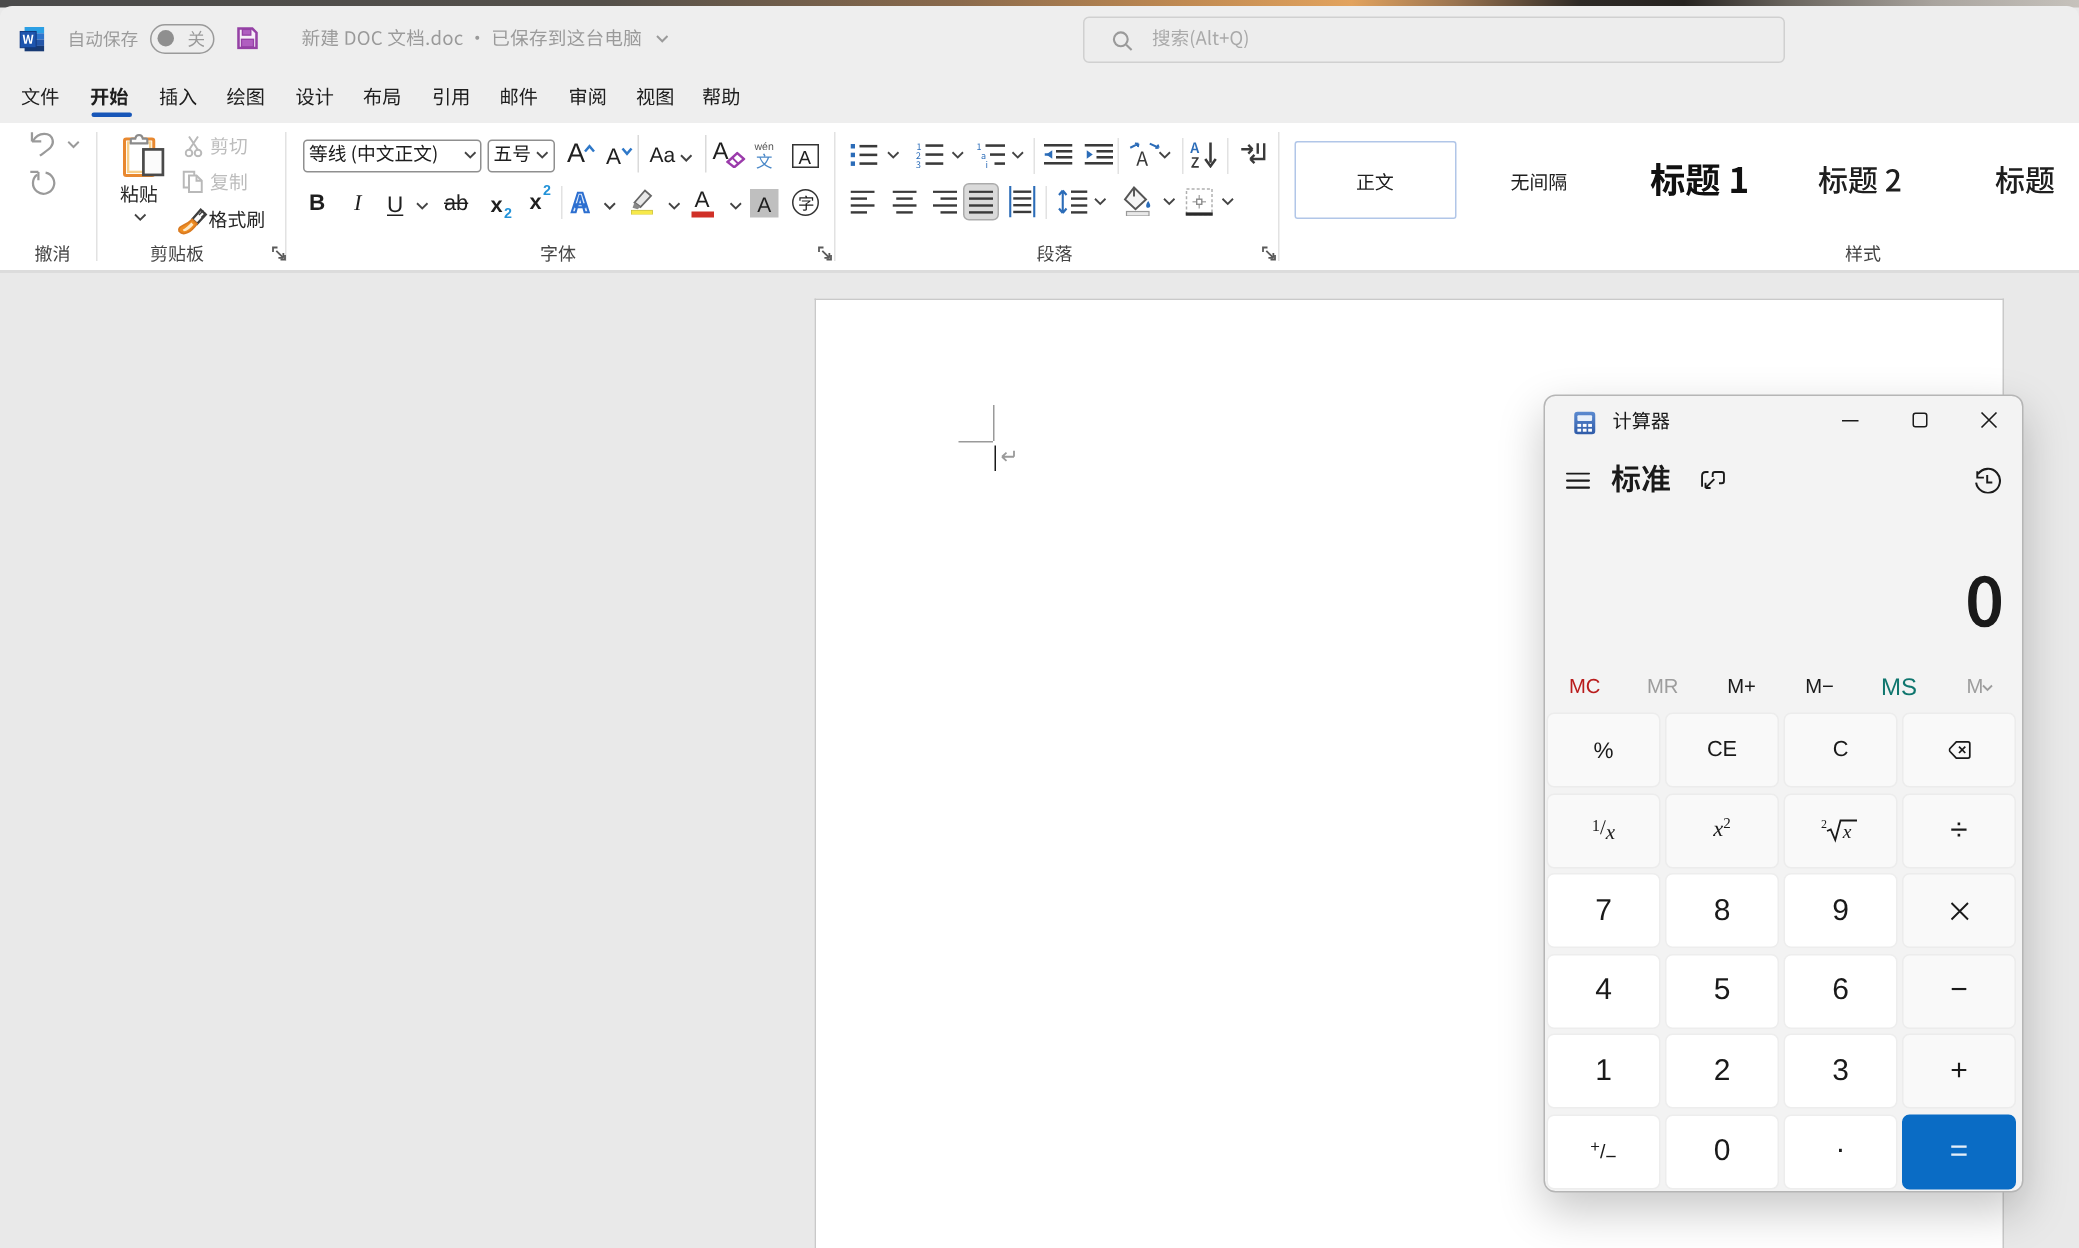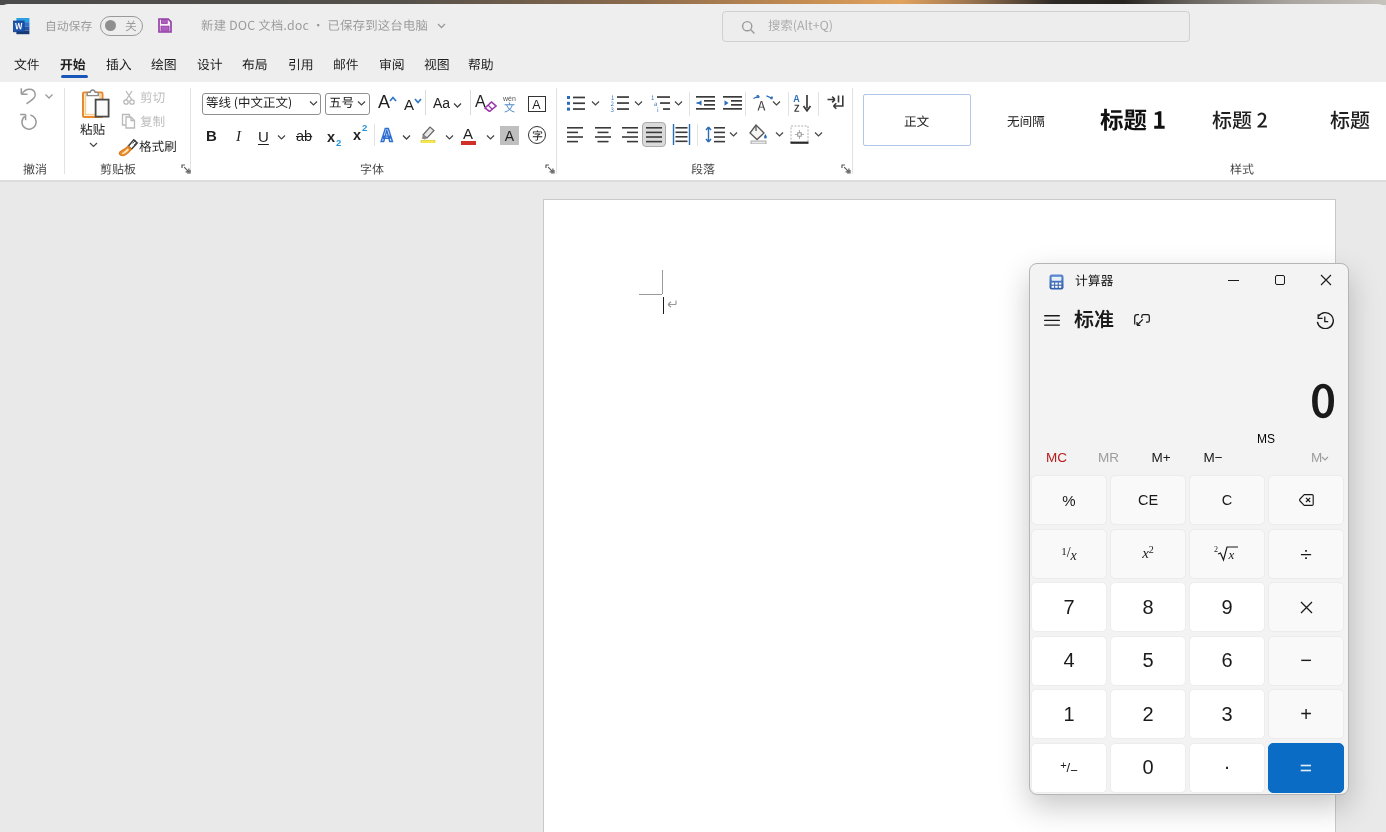--- a/index.html
+++ b/index.html
@@ -789,21 +789,21 @@
       <svg class="t" style="width:26.1px;height:46.8px" viewBox="0 -880 580 1040">
         <g fill="#1a1a1a" transform="scale(1,-1)">
           <path transform="translate(0,0)" d="M290 -14Q217 -14 162 29Q107 72 76 158Q46 244 46 372Q46 500 76 584Q107 668 162 710Q217 752 290 752Q365 752 419 710Q474 668 504 584Q534 500 534 372Q534 244 504 158Q474 72 419 29Q365 -14 290 -14ZM290 90Q325 90 352 117Q379 144 394 205Q410 267 410 372Q410 477 394 538Q379 599 352 624Q325 650 290 650Q256 650 229 624Q202 599 186 538Q170 477 170 372Q170 267 186 205Q202 144 229 117Q256 90 290 90Z"></path>
         </g>
       </svg>
     </div>
 <div class="abs" style="left:1056.5px;top:451px;transform:translateX(-50%);font-size:13.5px;color:#b91c1c;line-height:1">MC</div>
 <div class="abs" style="left:1108.5px;top:451px;transform:translateX(-50%);font-size:13.5px;color:#9d9d9d;line-height:1">MR</div>
 <div class="abs" style="left:1161px;top:451px;transform:translateX(-50%);font-size:13.5px;color:#1a1a1a;line-height:1">M+</div>
 <div class="abs" style="left:1213px;top:451px;transform:translateX(-50%);font-size:13.5px;color:#1a1a1a;line-height:1">M−</div>
-<div class="abs" style="left:1266px;top:433px;transform:translateX(-50%);font-size:12px;color:#000000;line-height:1">MS</div>
+<div class="abs" style="left:1266px;top:451px;transform:translateX(-50%);font-size:16px;color:#0f766e;line-height:1">MS</div>
 <div class="abs" style="left:1311px;top:451px;font-size:13.5px;color:#9d9d9d;line-height:1">M</div>
 <div class="abs" style="left:1321px;top:455.5px">
       <svg width="8" height="6" viewBox="0 0 8 6">
         <path d="M1 1 L4 4 L7 1" stroke="#9d9d9d" stroke-width="1.2" fill="none"></path>
       </svg>
     </div>
 <div class="abs" style="left:1031px;top:475px;width:76px;height:50px;background:#f9f9f9;border:1px solid #ececec;border-radius:5px"></div>
 <div class="abs" style="left:1031px;top:475px;width:76px;height:50px;display:flex;align-items:center;justify-content:center;font-size:15px;color:#1a1a1a;transform:translateY(0px)">%</div>
 <div class="abs" style="left:1110px;top:475px;width:76px;height:50px;background:#f9f9f9;border:1px solid #ececec;border-radius:5px"></div>
 <div class="abs" style="left:1110px;top:475px;width:76px;height:50px;display:flex;align-items:center;justify-content:center;font-size:14.5px;color:#1a1a1a;transform:translateY(0px)">CE</div>

